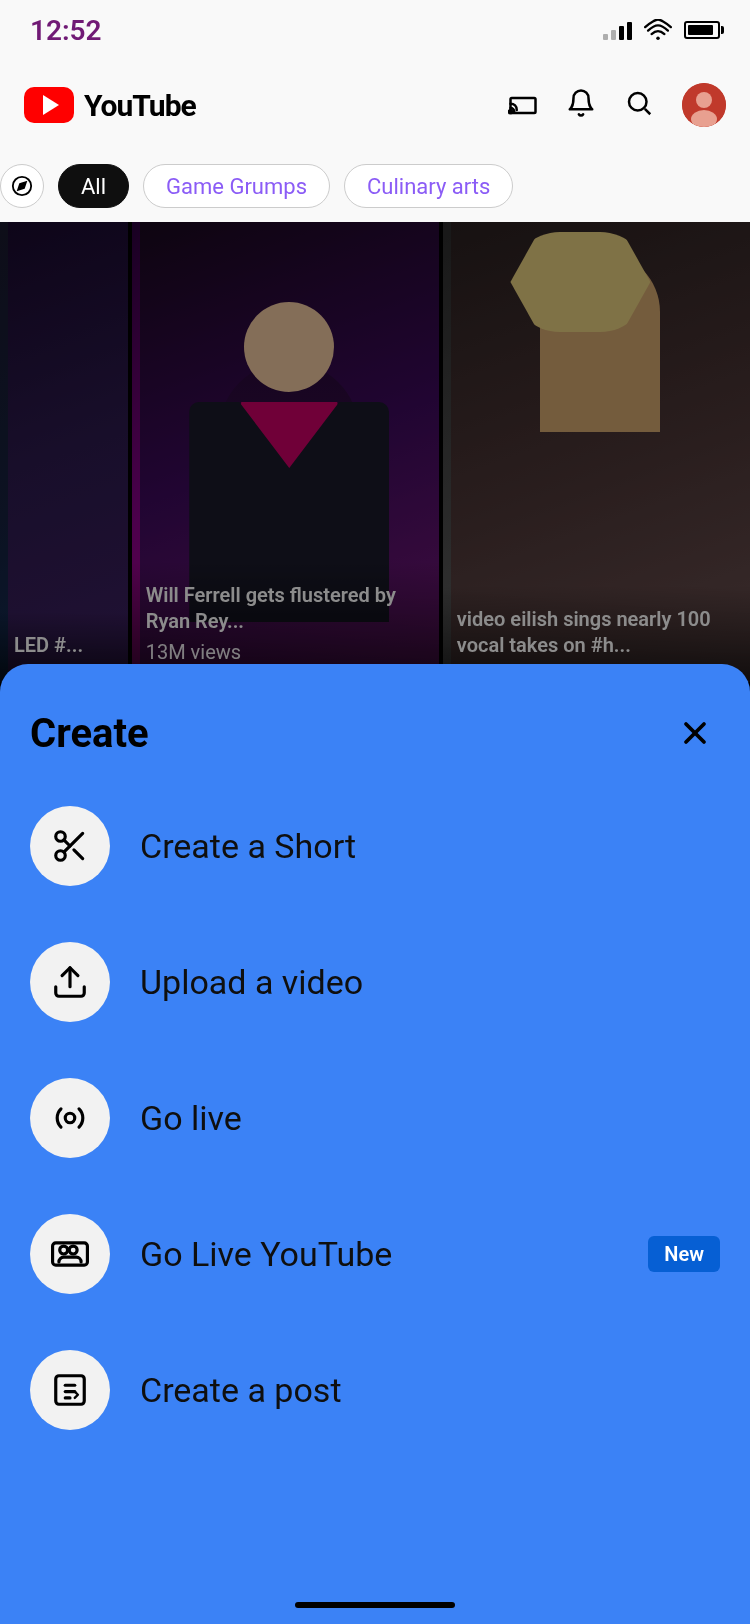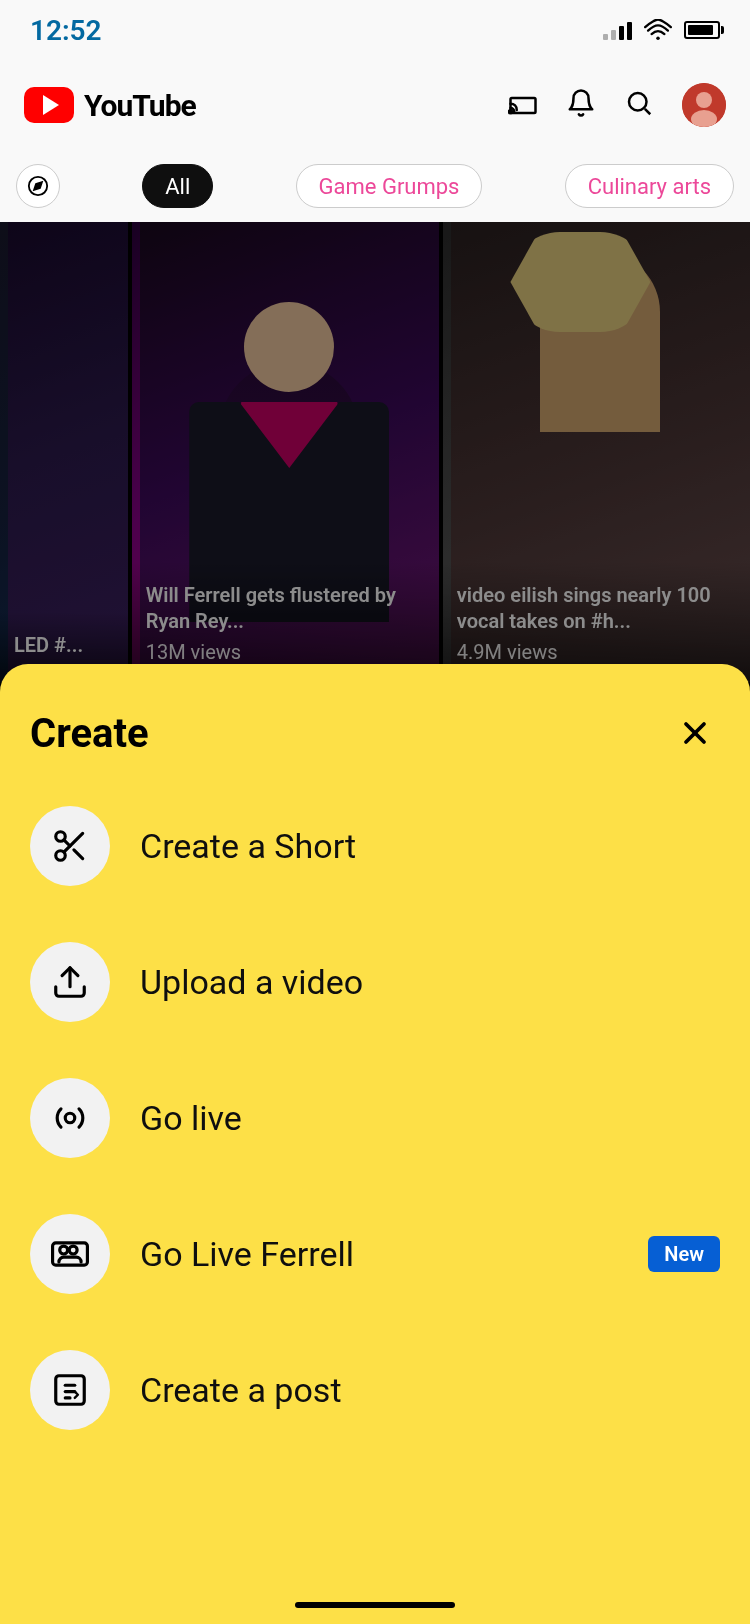--- a/index.html
+++ b/index.html
@@ -21,21 +21,21 @@
       background: #f9f9f9;
       display: flex;
       align-items: center;
       justify-content: space-between;
       padding: 0 30px;
       z-index: 10;
     }
     .status-time {
       font-size: 28px;
       font-weight: 600;
-      color: #0369a1;
+      color: #701a75;
     }
     .status-icons {
       display: flex;
       align-items: center;
       gap: 12px;
     }
     .signal-bars {
       display: flex;
       align-items: flex-end;
       gap: 3px;
@@ -140,39 +140,38 @@
     }
 
     
     .filter-bar {
       position: absolute;
       top: 150px; left: 0; right: 0;
       height: 72px;
       background: #f9f9f9;
       display: flex;
       align-items: center;
-      padding: 0 16px;
+      padding: 0 0;
       gap: 14px;
       overflow-x: hidden;
       z-index: 10;
-      justify-content: space-between;
     }
     .filter-chip {
       height: 44px;
       border-radius: 22px;
       padding: 0 22px;
       display: flex;
       align-items: center;
       justify-content: center;
       font-size: 22px;
       white-space: nowrap;
       cursor: pointer;
       border: 1.5px solid #ccc;
       background: #fff;
-      color: #ec4899;
+      color: #8b5cf6;
     }
     .filter-chip.active {
       background: #0f0f0f;
       color: #fff;
       border-color: #0f0f0f;
     }
     .filter-chip.explore {
       width: 44px;
       padding: 0;
       border-radius: 50%;
@@ -230,21 +229,21 @@
       height: 460px;
       background: rgba(0,0,0,0.45);
       z-index: 2;
     }
 
     
     .bottom-sheet {
       position: absolute;
       bottom: 0; left: 0; right: 0;
       height: 960px;
-      background: #fde047;
+      background: #3b82f6;
       border-radius: 28px 28px 0 0;
       z-index: 20;
       padding: 0 30px;
     }
     .sheet-header {
       display: flex;
       align-items: center;
       justify-content: space-between;
       padding: 44px 0 20px;
     }
@@ -428,21 +427,20 @@
   </div>
 
   <div class="video-thumb thumb-right">
     <div style="width:100%;height:100%;background:linear-gradient(160deg,#2a2020,#4a3535,#6a5050);position:relative;">
 
       <div style="position:absolute;top:30px;left:50%;transform:translateX(-50%);width:120px;height:180px;background:#d4a870;border-radius:60px 60px 0 0;"></div>
       <div style="position:absolute;top:10px;left:50%;transform:translateX(-50%) translateX(-20px);width:140px;height:100px;background:#e8d080;border-radius:70px;clip-path:polygon(0 50%,20% 0,80% 0,100% 50%,80% 100%,20% 100%);"></div>
     </div>
     <div class="video-overlay">
       <div class="video-title">video eilish sings nearly 100 vocal takes on #h...</div>
-      <div class="video-views">4.9M views</div>
     </div>
   </div>
 </div>
 
 <div class="bg-dim"></div>
 
 <div class="bottom-sheet">
   <div class="sheet-header">
     <span class="sheet-title">Create</span>
     <div class="close-btn">
@@ -490,21 +488,21 @@
 
   <div class="menu-item">
     <div class="menu-icon-wrap">
       <svg viewBox="0 0 24 24" fill="none" stroke="#000" stroke-width="2" stroke-linecap="round" stroke-linejoin="round">
         <rect x="1" y="5" width="22" height="14" rx="2"></rect>
         <path d="M8 12a2.5 2.5 0 1 0 0-5 2.5 2.5 0 0 0 0 5z"></path>
         <path d="M14 12a2.5 2.5 0 1 0 0-5 2.5 2.5 0 0 0 0 5z"></path>
         <path d="M5 17c0-1.7 1.3-3 3-3h8c1.7 0 3 1.3 3 3"></path>
       </svg>
     </div>
-    <span class="menu-label">Go Live Ferrell</span>
+    <span class="menu-label">Go Live YouTube</span>
     <div class="menu-item-right">
       <span class="new-badge">New</span>
     </div>
   </div>
 
   <div class="menu-item">
     <div class="menu-icon-wrap">
       <svg viewBox="0 0 24 24" fill="none" stroke="#000" stroke-width="2" stroke-linecap="round" stroke-linejoin="round">
         <rect x="3" y="3" width="18" height="18" rx="2"></rect>
         <line x1="9" y1="9" x2="15" y2="9"></line>

